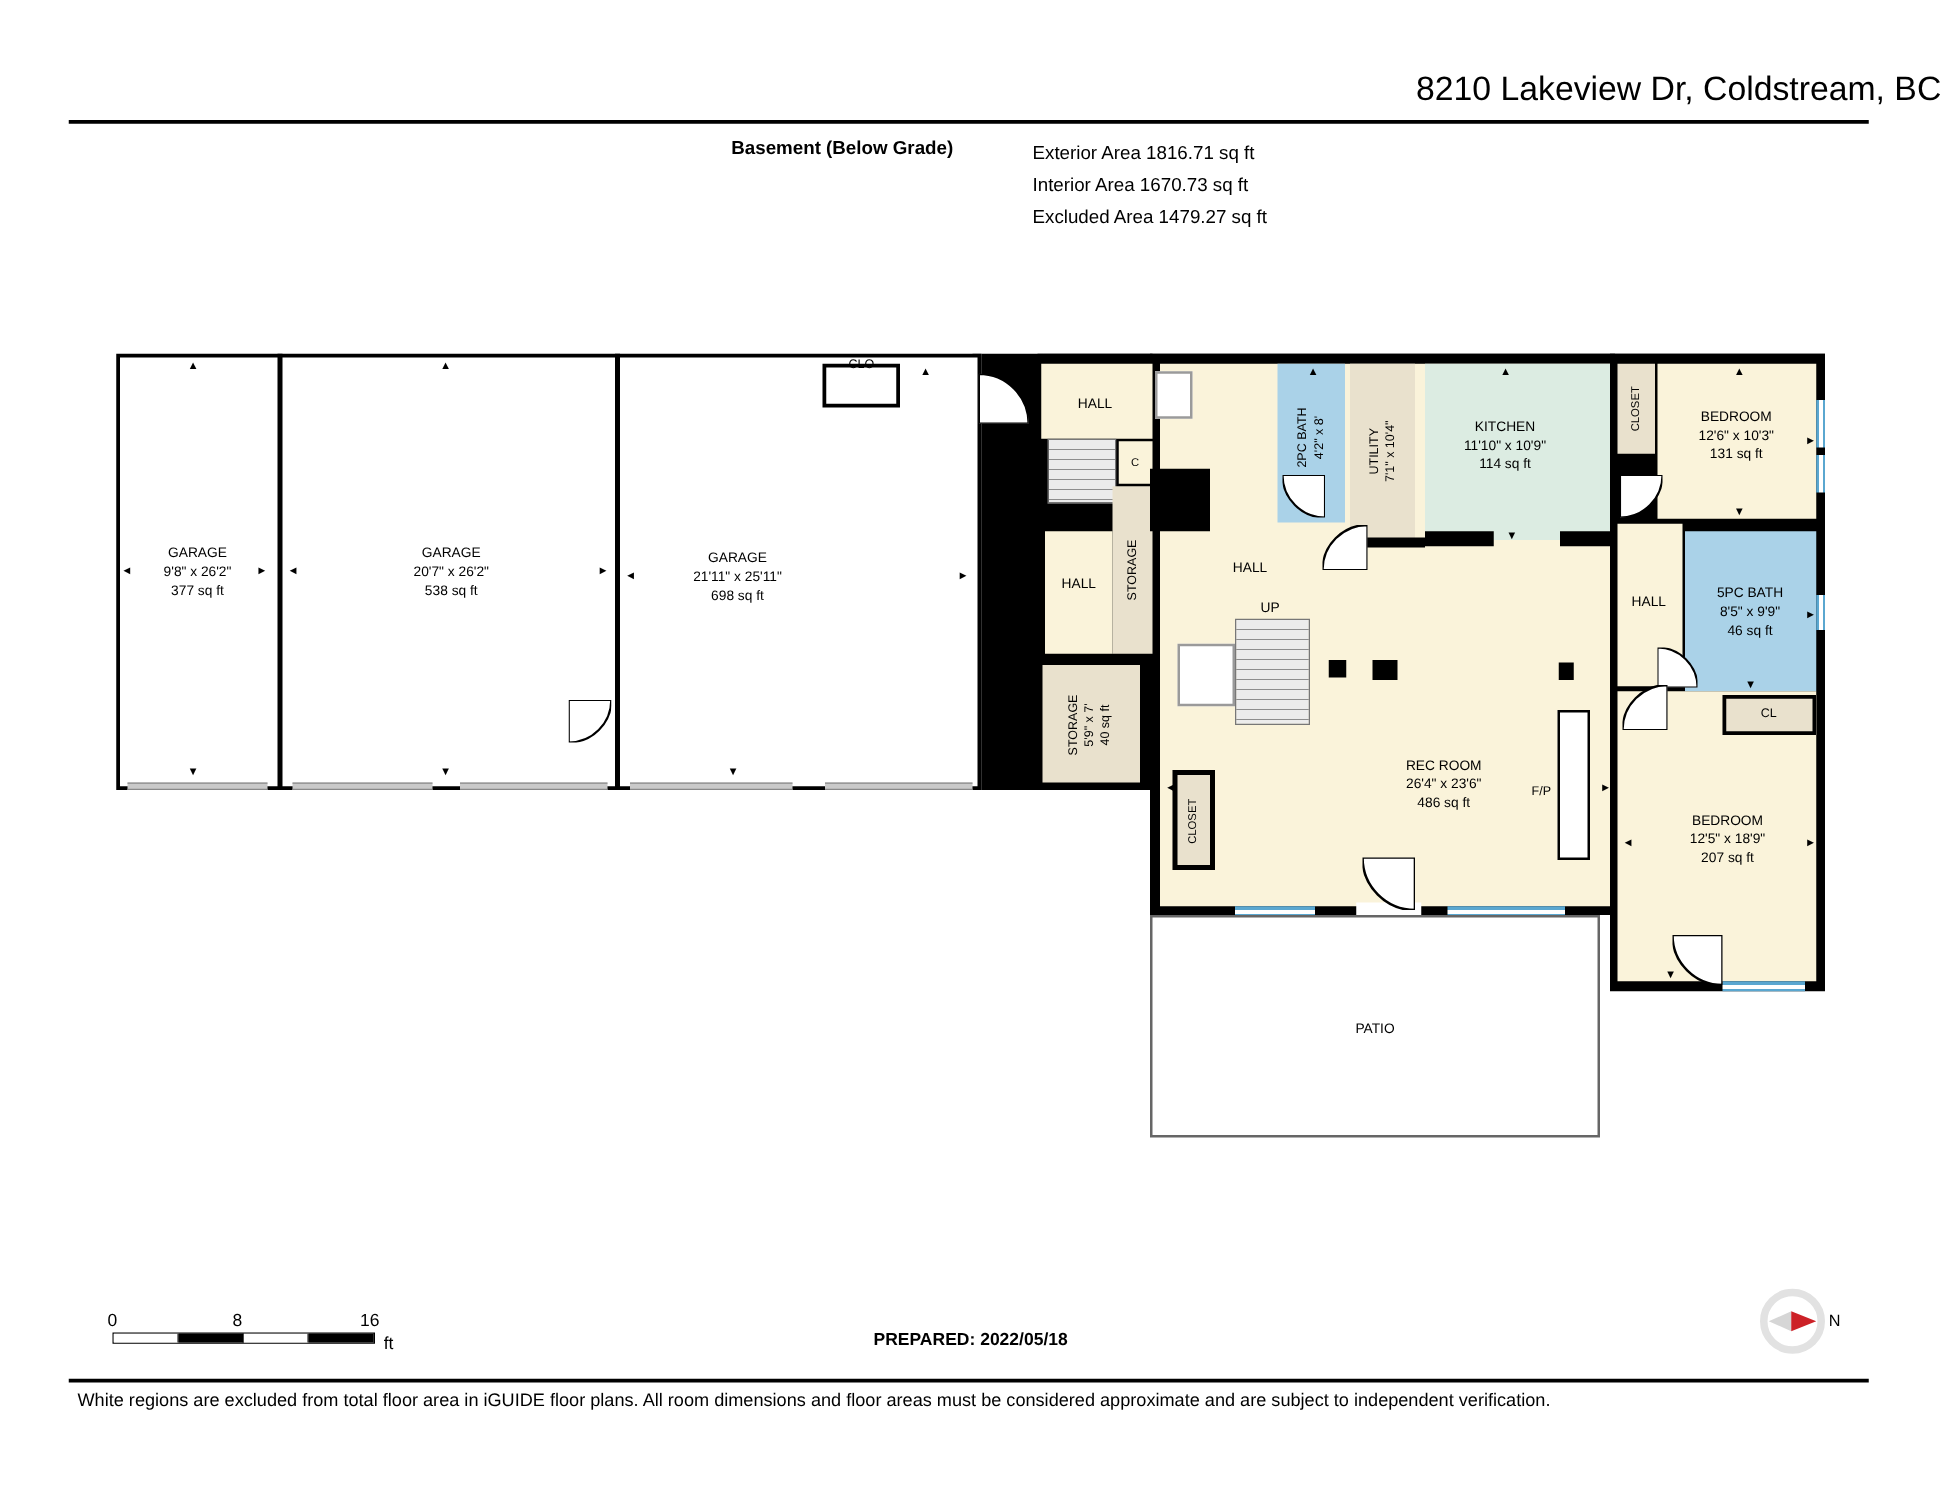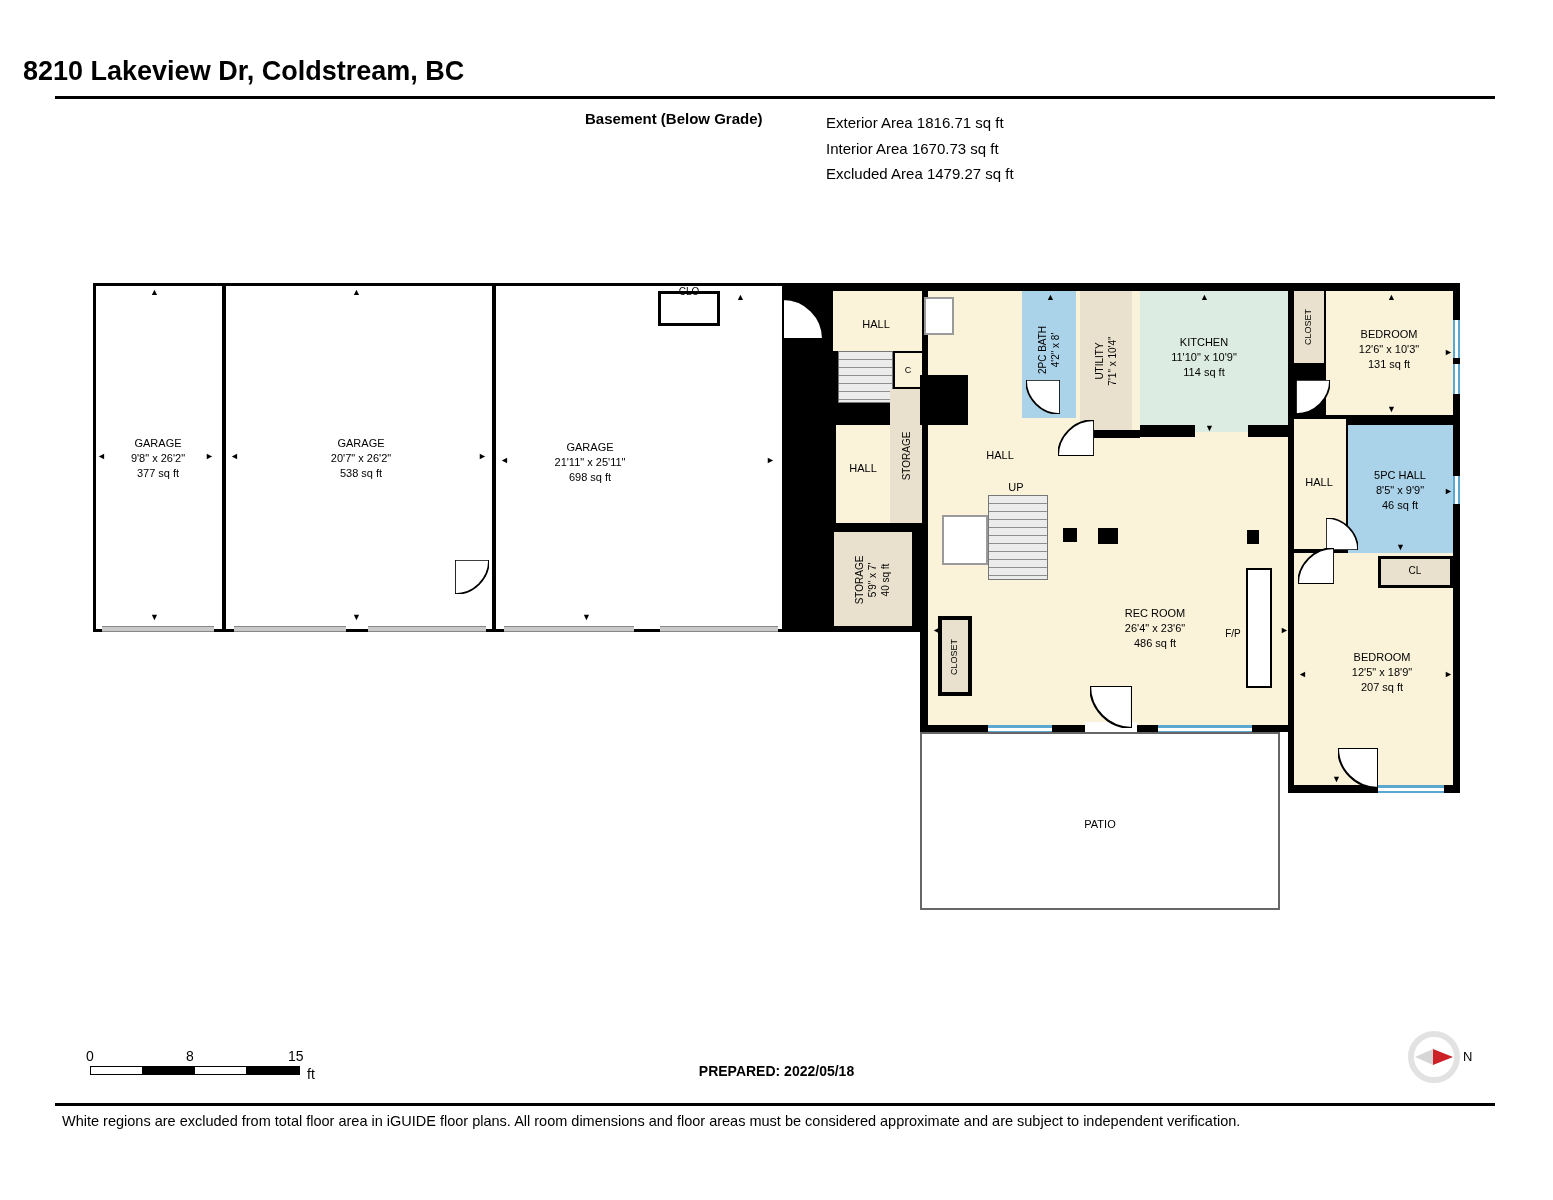--- a/index.html
+++ b/index.html
@@ -29,21 +29,21 @@
   .arr { position:absolute; font-size:9px; line-height:1; color:#000; }
   .stairs {
     position:absolute; border:1px solid #777;
     background:repeating-linear-gradient(to bottom,var(--stairs) 0 7px,#8e8e8e 7px 8px);
   }
   .landing { position:absolute; background:#fff; border:2px solid #9a9a9a; }
   .win-h { position:absolute; background:linear-gradient(to bottom,var(--window) 0 3px,#fff 3px 6px,var(--window) 6px 9px); }
   .win-v { position:absolute; background:linear-gradient(to right,var(--window) 0 2px,#fff 2px 5px,var(--window) 5px 7px); }
   .door { position:absolute; }
   .gdoor { position:absolute; height:6px; background:#c9c9c9; border-top:1px solid #888; border-bottom:1px solid #888; }
-  .title { position:absolute; top:56px; left:0; width:100%; text-align:left; font-size:27px; font-weight:bold;padding-left:23px; }
+  .title { position:absolute; top:56px; left:0; width:100%; text-align:right; font-size:27px; font-weight:normal; }
   .rule { position:absolute; background:#000; }
   .subbold { position:absolute; font-size:15px; font-weight:bold; }
   .arealine { font-size:15px; line-height:25.5px; }
   .scalebar { position:absolute; display:flex; height:9px; border:1px solid #000; }
   .seg { width:52px; height:100%; border-right:1px solid #000; }
   .seg:last-child { border-right:none; }
   .seg.w { background:#fff; } .seg.b { background:#000; }
   .ticknum { position:absolute; font-size:14px; }
   .prepared { position:absolute; top:1063px; left:0; width:100%; text-align:center; font-size:14px; font-weight:bold; }
   .compass { position:absolute; width:52px; height:52px; border-radius:50%; background:#fff; border:6px solid #e2e2e2; }
@@ -197,21 +197,21 @@
   <div class="vlabel" style="left:1309px;top:327px;font-size:9px">CLOSET</div>
   <div class="rlabel" style="left:1389px;top:349px">
     <div>BEDROOM</div>
     <div>12'6" x 10'3"</div>
     <div>131 sq ft</div>
   </div>
   <div class="rlabel" style="left:1000px;top:455px">HALL</div>
   <div class="rlabel" style="left:1016px;top:487px">UP</div>
   <div class="rlabel" style="left:1319px;top:482px">HALL</div>
   <div class="rlabel" style="left:1400px;top:490px">
-    <div>5PC HALL</div>
+    <div>5PC BATH</div>
     <div>8'5" x 9'9"</div>
     <div>46 sq ft</div>
   </div>
   <div class="rlabel" style="left:1415px;top:571px;font-size:10px">CL</div>
   <div class="rlabel" style="left:1382px;top:672px">
     <div>BEDROOM</div>
     <div>12'5" x 18'9"</div>
     <div>207 sq ft</div>
   </div>
   <div class="rlabel" style="left:1155px;top:628px">
@@ -245,21 +245,21 @@
   <span class="arr" style="left:1396px;top:543px">▼</span>
   <span class="arr" style="left:1298px;top:670px">◄</span>
   <span class="arr" style="left:1444px;top:670px">►</span>
   <span class="arr" style="left:1332px;top:775px">▼</span>
   <span class="arr" style="left:932px;top:626px">◄</span>
   <span class="arr" style="left:1280px;top:626px">►</span>
 </div>
 
 <div class="ticknum" style="left:86px;top:1048px">0</div>
 <div class="ticknum" style="left:186px;top:1048px">8</div>
-<div class="ticknum" style="left:288px;top:1048px">15</div>
+<div class="ticknum" style="left:288px;top:1048px">16</div>
 <div class="scalebar" style="left:90px;top:1066px">
   <div class="seg w"></div>
   <div class="seg b"></div>
   <div class="seg w"></div>
   <div class="seg b"></div>
 </div>
 <div class="ticknum" style="left:307px;top:1066px">ft</div>
 
 <div class="prepared">PREPARED: 2022/05/18</div>
 

